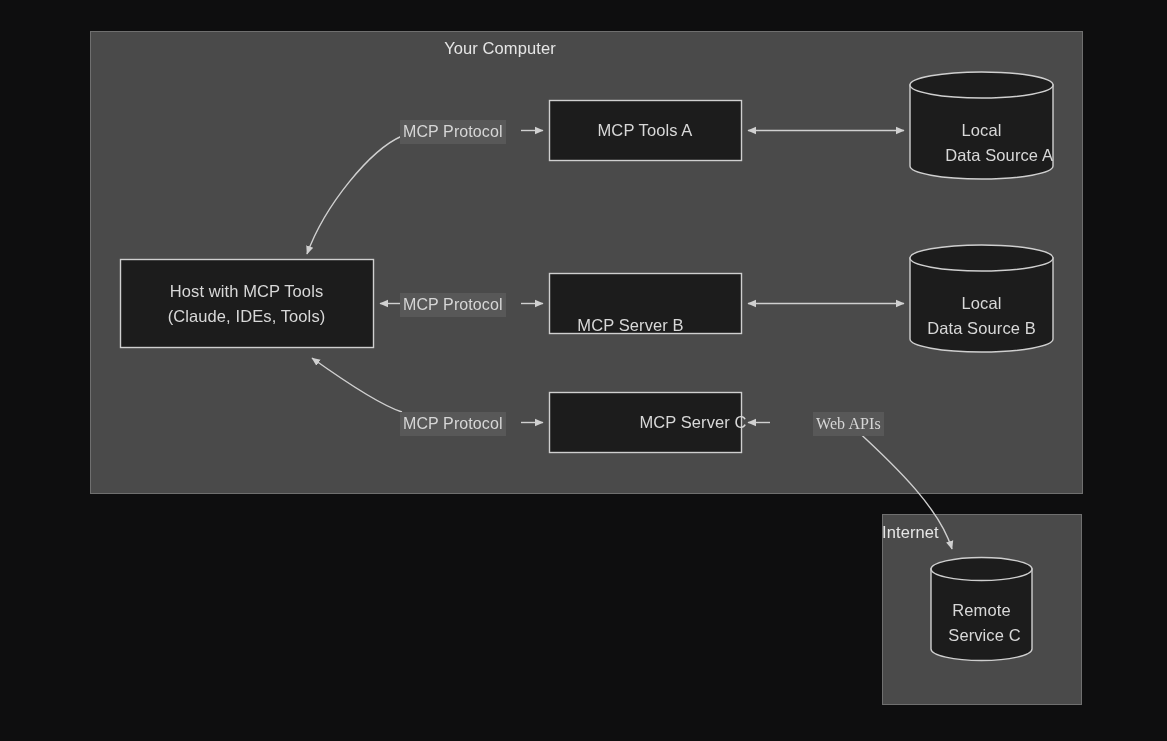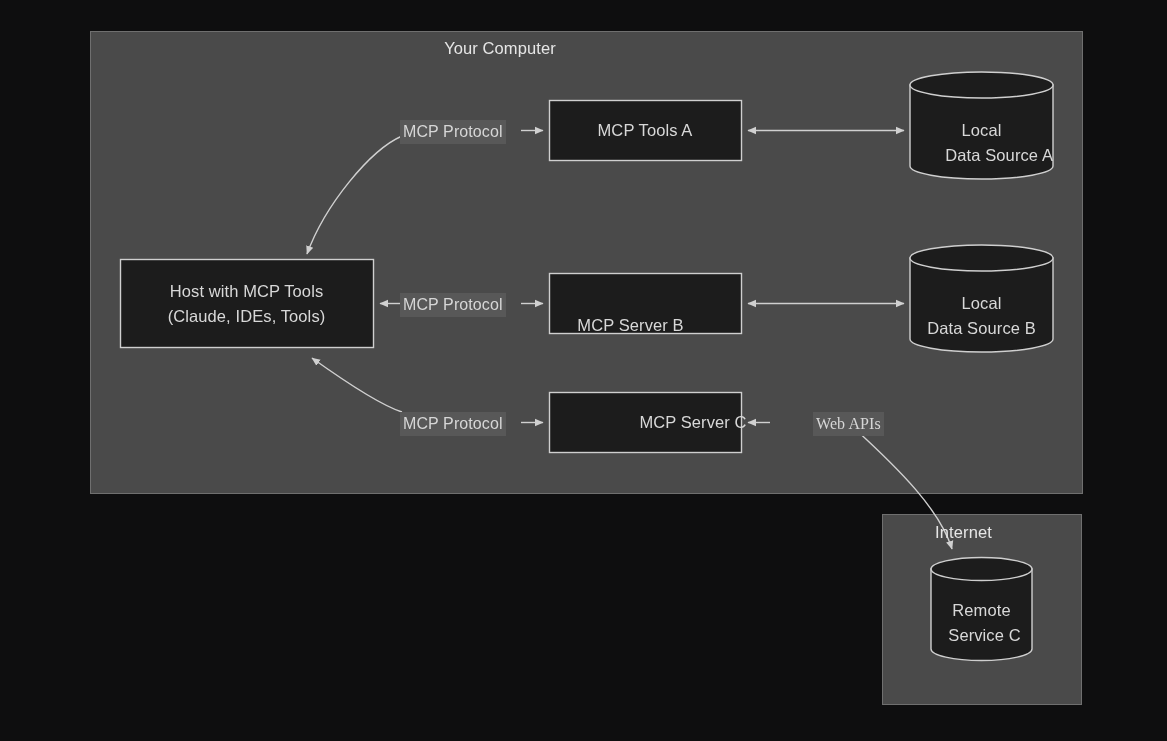--- a/index.html
+++ b/index.html
@@ -104,21 +104,21 @@
     <line x1="748" y1="303.5" x2="904" y2="303.5" stroke="#d0d0d0" stroke-width="1.4" marker-start="url(#arrowStart)" marker-end="url(#arrowEnd)"></line>
 
     <path d="M402,412 C380,405 340,378 312,358" fill="none" stroke="#d0d0d0" stroke-width="1.4" marker-end="url(#arrowEnd)"></path>
     <line x1="521" y1="422.5" x2="543" y2="422.5" stroke="#d0d0d0" stroke-width="1.4" marker-end="url(#arrowEnd)"></line>
 
     <line x1="770" y1="422.5" x2="748" y2="422.5" stroke="#d0d0d0" stroke-width="1.4" marker-end="url(#arrowEnd)"></line>
     <path d="M854,428 C900,470 940,510 952,549" fill="none" stroke="#d0d0d0" stroke-width="1.4" marker-end="url(#arrowEnd)"></path>
   </svg>
 
   <div class="group-title" style="left:90px; top:39px; width:820px; text-align:center;">Your Computer</div>
-  <div class="group-title" style="left:882px; top:523px; width:163px; text-align:center;">Internet</div>
+  <div class="group-title" style="left:882px; top:523px; width:163px; ">Internet</div>
 
   <div class="node-text" style="left:120px; top:279px; width:253px;">Host with MCP Tools</div>
   <div class="node-text" style="left:120px; top:304px; width:253px;">(Claude, IDEs, Tools)</div>
 
   <div class="node-text" style="left:549px; top:118px; width:192px;">MCP Tools A</div>
   <div class="node-text" style="left:549px; top:291px; width:163px;margin-top:22px;">MCP Server B</div>
   <div class="node-text" style="left:549px; top:410px; width:192px;padding-left:48px;">MCP Server C</div>
 
   <div class="node-text" style="left:910px; top:118px; width:143px;">Local</div>
   <div class="node-text" style="left:910px; top:143px; width:143px;text-align:right;">Data Source A</div>

